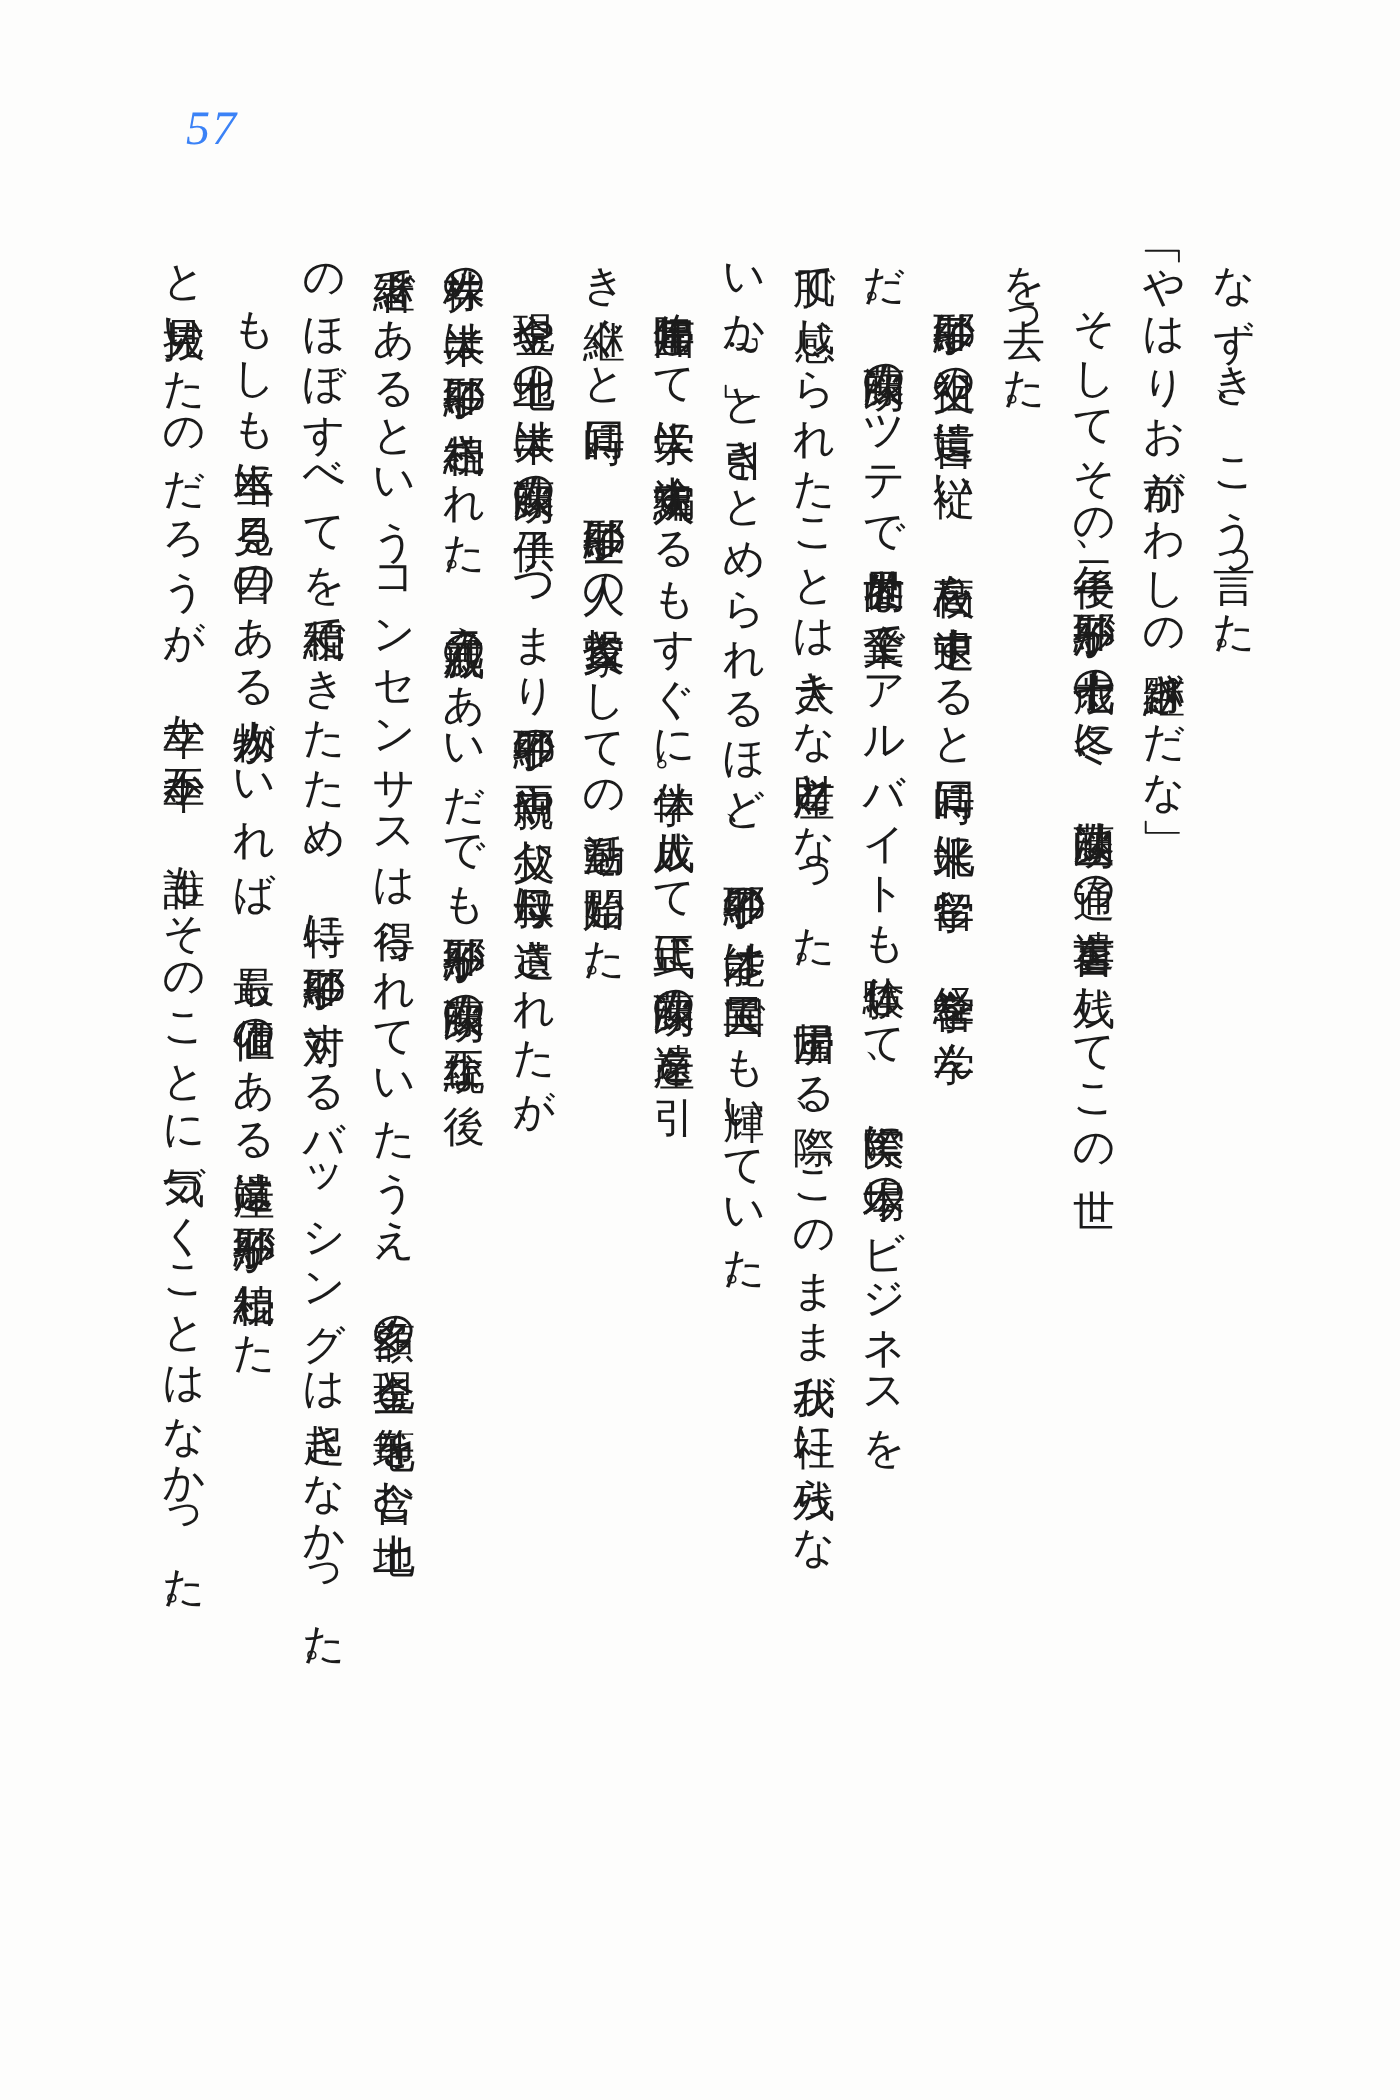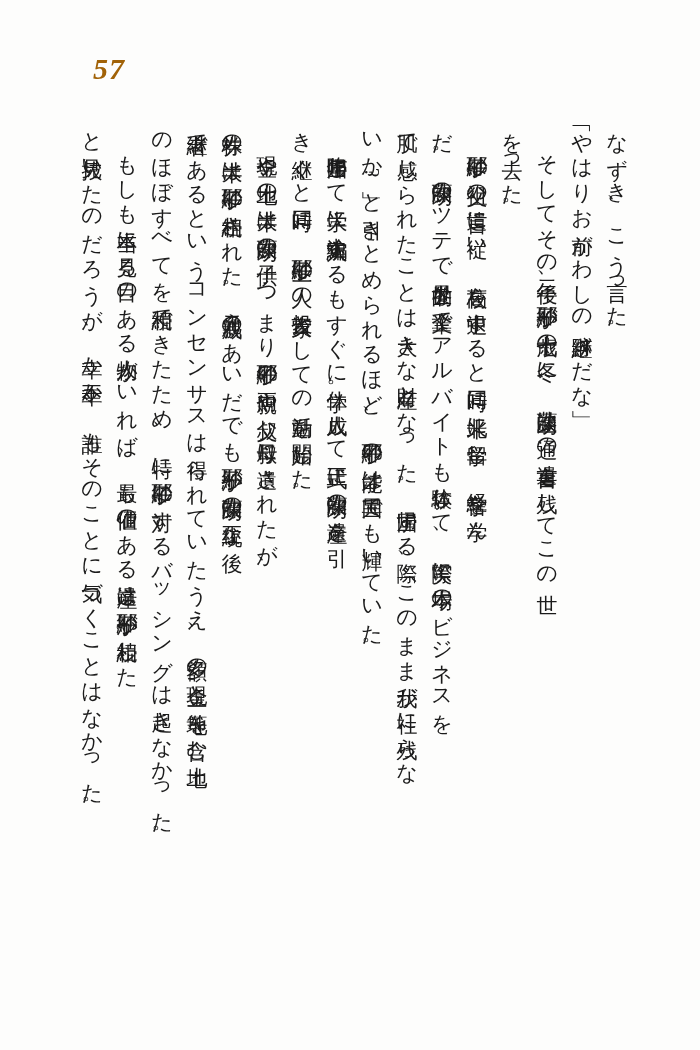--- a/index.html
+++ b/index.html
@@ -13,25 +13,24 @@
     height: 1050px;
     background: #fdfdfc;
     overflow: hidden;
     font-family: "Liberation Serif", "DejaVu Serif", serif;
     color: #1b1b1b;
   }
   .page-number {
     position: absolute;
     left: 93px;
     top: 52px;
-    font-size: 30px;
+    font-size: 24px;
     font-style: italic;
-    color: #a16207;
+    color: #3b82f6;
     letter-spacing: 1px;
-    font-weight: bold;
   }
   .page-text {
     position: absolute;
     top: 118px;
     right: 66px;
     height: 837px;
     writing-mode: vertical-rl;
     text-orientation: mixed;
     font-size: 21px;
     letter-spacing: 1px;

